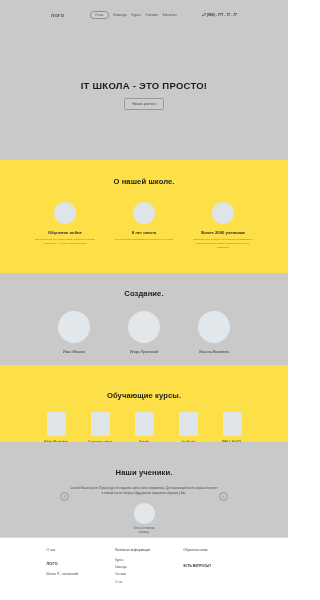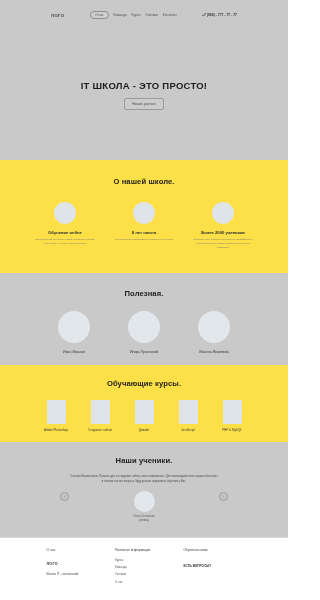--- a/index.html
+++ b/index.html
@@ -77,31 +77,31 @@
   .team{height:92px;padding-top:16px;box-sizing:border-box;}
   .team-row{display:flex;justify-content:center;gap:22px;margin-top:13px;}
   .tcard{width:48px;text-align:center;}
   .tcirc{
     width:32px;height:32px;border-radius:50%;
     background:#e2e7ec;margin:0 auto 7px;
   }
   .tname{font-size:3.6px;color:#333;}
 
   
-  .courses{height:77px;padding-top:14px;box-sizing:border-box;}
+  .courses{height:77px;padding-top:26px;box-sizing:border-box;}
   .courses-row{display:flex;justify-content:center;gap:10px;margin-top:12px;}
   .ccard{width:34px;text-align:center;}
   .cthumb{
     width:19px;height:24px;background:#dfe4e9;
     margin:0 auto 5px;border-radius:1px;
   }
   .cname{font-size:3px;color:#3a3a3a;line-height:1.3;}
 
   
-  .students{height:95px;padding-top:14px;box-sizing:border-box;position:relative;}
+  .students{height:95px;padding-top:26px;box-sizing:border-box;position:relative;}
   .quote{
     width:148px;margin:10px auto 0;text-align:center;
     font-size:2.6px;line-height:1.75;color:#4d4d4d;
   }
   .arrow{
     position:absolute;top:50px;
     width:7px;height:7px;border-radius:50%;
     border:.6px solid #9c9c9c;background:#c4c4c4;
     display:flex;align-items:center;justify-content:center;
     font-size:3px;color:#666;cursor:pointer;
@@ -171,21 +171,21 @@
       </div>
       <div class="acard">
         <div class="acirc"></div>
         <div class="acard-title">Более 2000 учеников</div>
         <div class="acard-text">За время нашу команду обучили на сертификаты в нашей школе обучались и работают в лучших компаниях</div>
       </div>
     </div>
   </div>
 
   <div class="sec sec-gray team">
-    <h2 class="sec-title">Полезная.</h2>
+    <h2 class="sec-title">Создание.</h2>
     <div class="team-row">
       <div class="tcard">
         <div class="tcirc"></div>
         <div class="tname">Иван Иванов</div>
       </div>
       <div class="tcard">
         <div class="tcirc"></div>
         <div class="tname">Игорь Лученской</div>
       </div>
       <div class="tcard">

